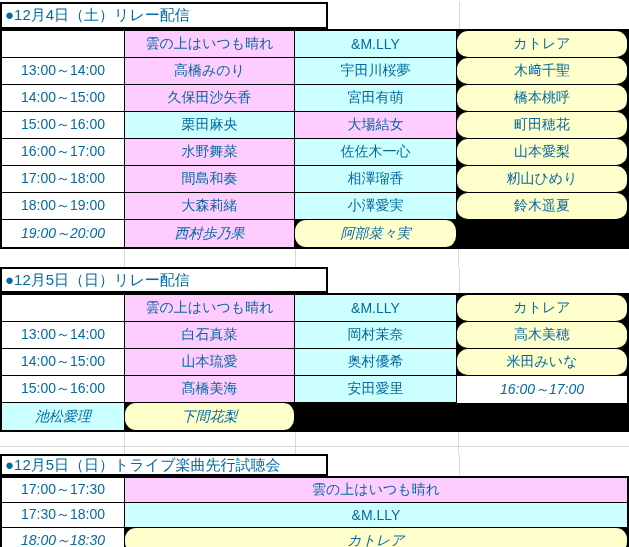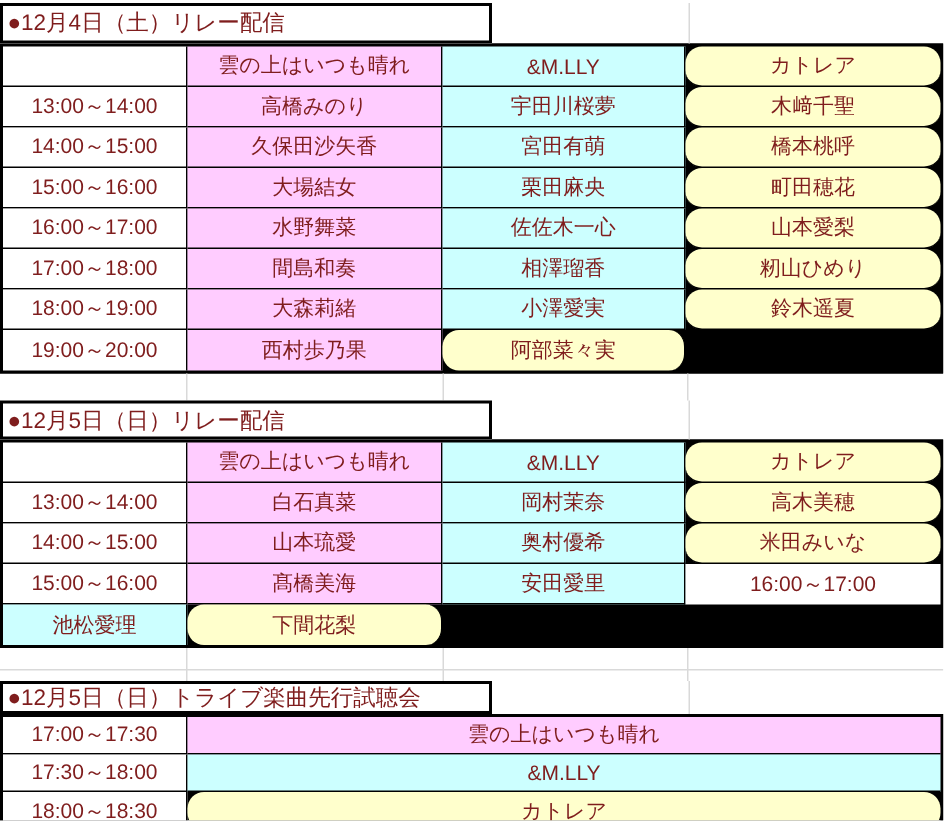--- a/index.html
+++ b/index.html
@@ -1,21 +1,21 @@
 <!DOCTYPE html>
 <html lang="ja"><head>
 <meta charset="utf-8">
 <style>
   html,body{margin:0;padding:0;background:#fff;}
   .sheet{
     position:relative;
     width:629px;height:547px;
     background:#ffffff;
     font-family:"Liberation Sans","DejaVu Sans",sans-serif;
-    color:#7f1d1d;
+    color:#0369a1;
     overflow:hidden;
   }
   
   .title-row{position:relative;width:629px;}
   .title-row .grid-vline{
     position:absolute;top:0;bottom:0;width:1px;background:#d9d9d9;
   }
   .title-box{
     position:absolute;left:0;top:0;height:100%;width:328px;
     box-sizing:border-box;border:2px solid #000;background:#fff;
@@ -32,21 +32,21 @@
   .tbl-rows4{grid-template-rows:27px repeat(4,27px);}
   .tbl-merged{grid-template-columns:123px 502px;grid-template-rows:repeat(3,25px);}
   .cell{
     box-sizing:border-box;background:#fff;
     border-right:1px solid #000;border-bottom:1px solid #000;
     display:flex;align-items:center;justify-content:center;
     font-size:14px;white-space:nowrap;overflow:hidden;
   }
   .tbl-main .cell:nth-child(4n){border-right:none;}
   .tbl-merged .cell:nth-child(2n){border-right:none;}
-  .tbl .cell.last-row{border-bottom:none;}
+  .tbl .cell.last-row{border-bottom:none;font-style:italic;}
   .c-pink{background:#ffccff;}
   .c-cyan{background:#ccffff;}
   .c-yellow{background:#ffffcc;border-radius:11px;}
   .time{background:#fff;font-size:14px;}
   
   .gap{position:relative;width:629px;}
   .gap .grid-vline{position:absolute;top:0;bottom:0;width:1px;background:#d9d9d9;}
   .gap .grid-hline{position:absolute;left:0;width:629px;height:1px;background:#d9d9d9;}
   .spacer-top{height:2px;}
 </style>
@@ -72,22 +72,22 @@
     <div class="cell c-pink">高橋みのり</div>
     <div class="cell c-cyan">宇田川桜夢</div>
     <div class="cell c-yellow">木﨑千聖</div>
 
     <div class="cell time">14:00～15:00</div>
     <div class="cell c-pink">久保田沙矢香</div>
     <div class="cell c-cyan">宮田有萌</div>
     <div class="cell c-yellow">橋本桃呼</div>
 
     <div class="cell time">15:00～16:00</div>
+    <div class="cell c-cyan">栗田麻央</div>
     <div class="cell c-pink">大場結女</div>
-    <div class="cell c-cyan">栗田麻央</div>
     <div class="cell c-yellow">町田穂花</div>
 
     <div class="cell time">16:00～17:00</div>
     <div class="cell c-pink">水野舞菜</div>
     <div class="cell c-cyan">佐佐木一心</div>
     <div class="cell c-yellow">山本愛梨</div>
 
     <div class="cell time">17:00～18:00</div>
     <div class="cell c-pink">間島和奏</div>
     <div class="cell c-cyan">相澤瑠香</div>

